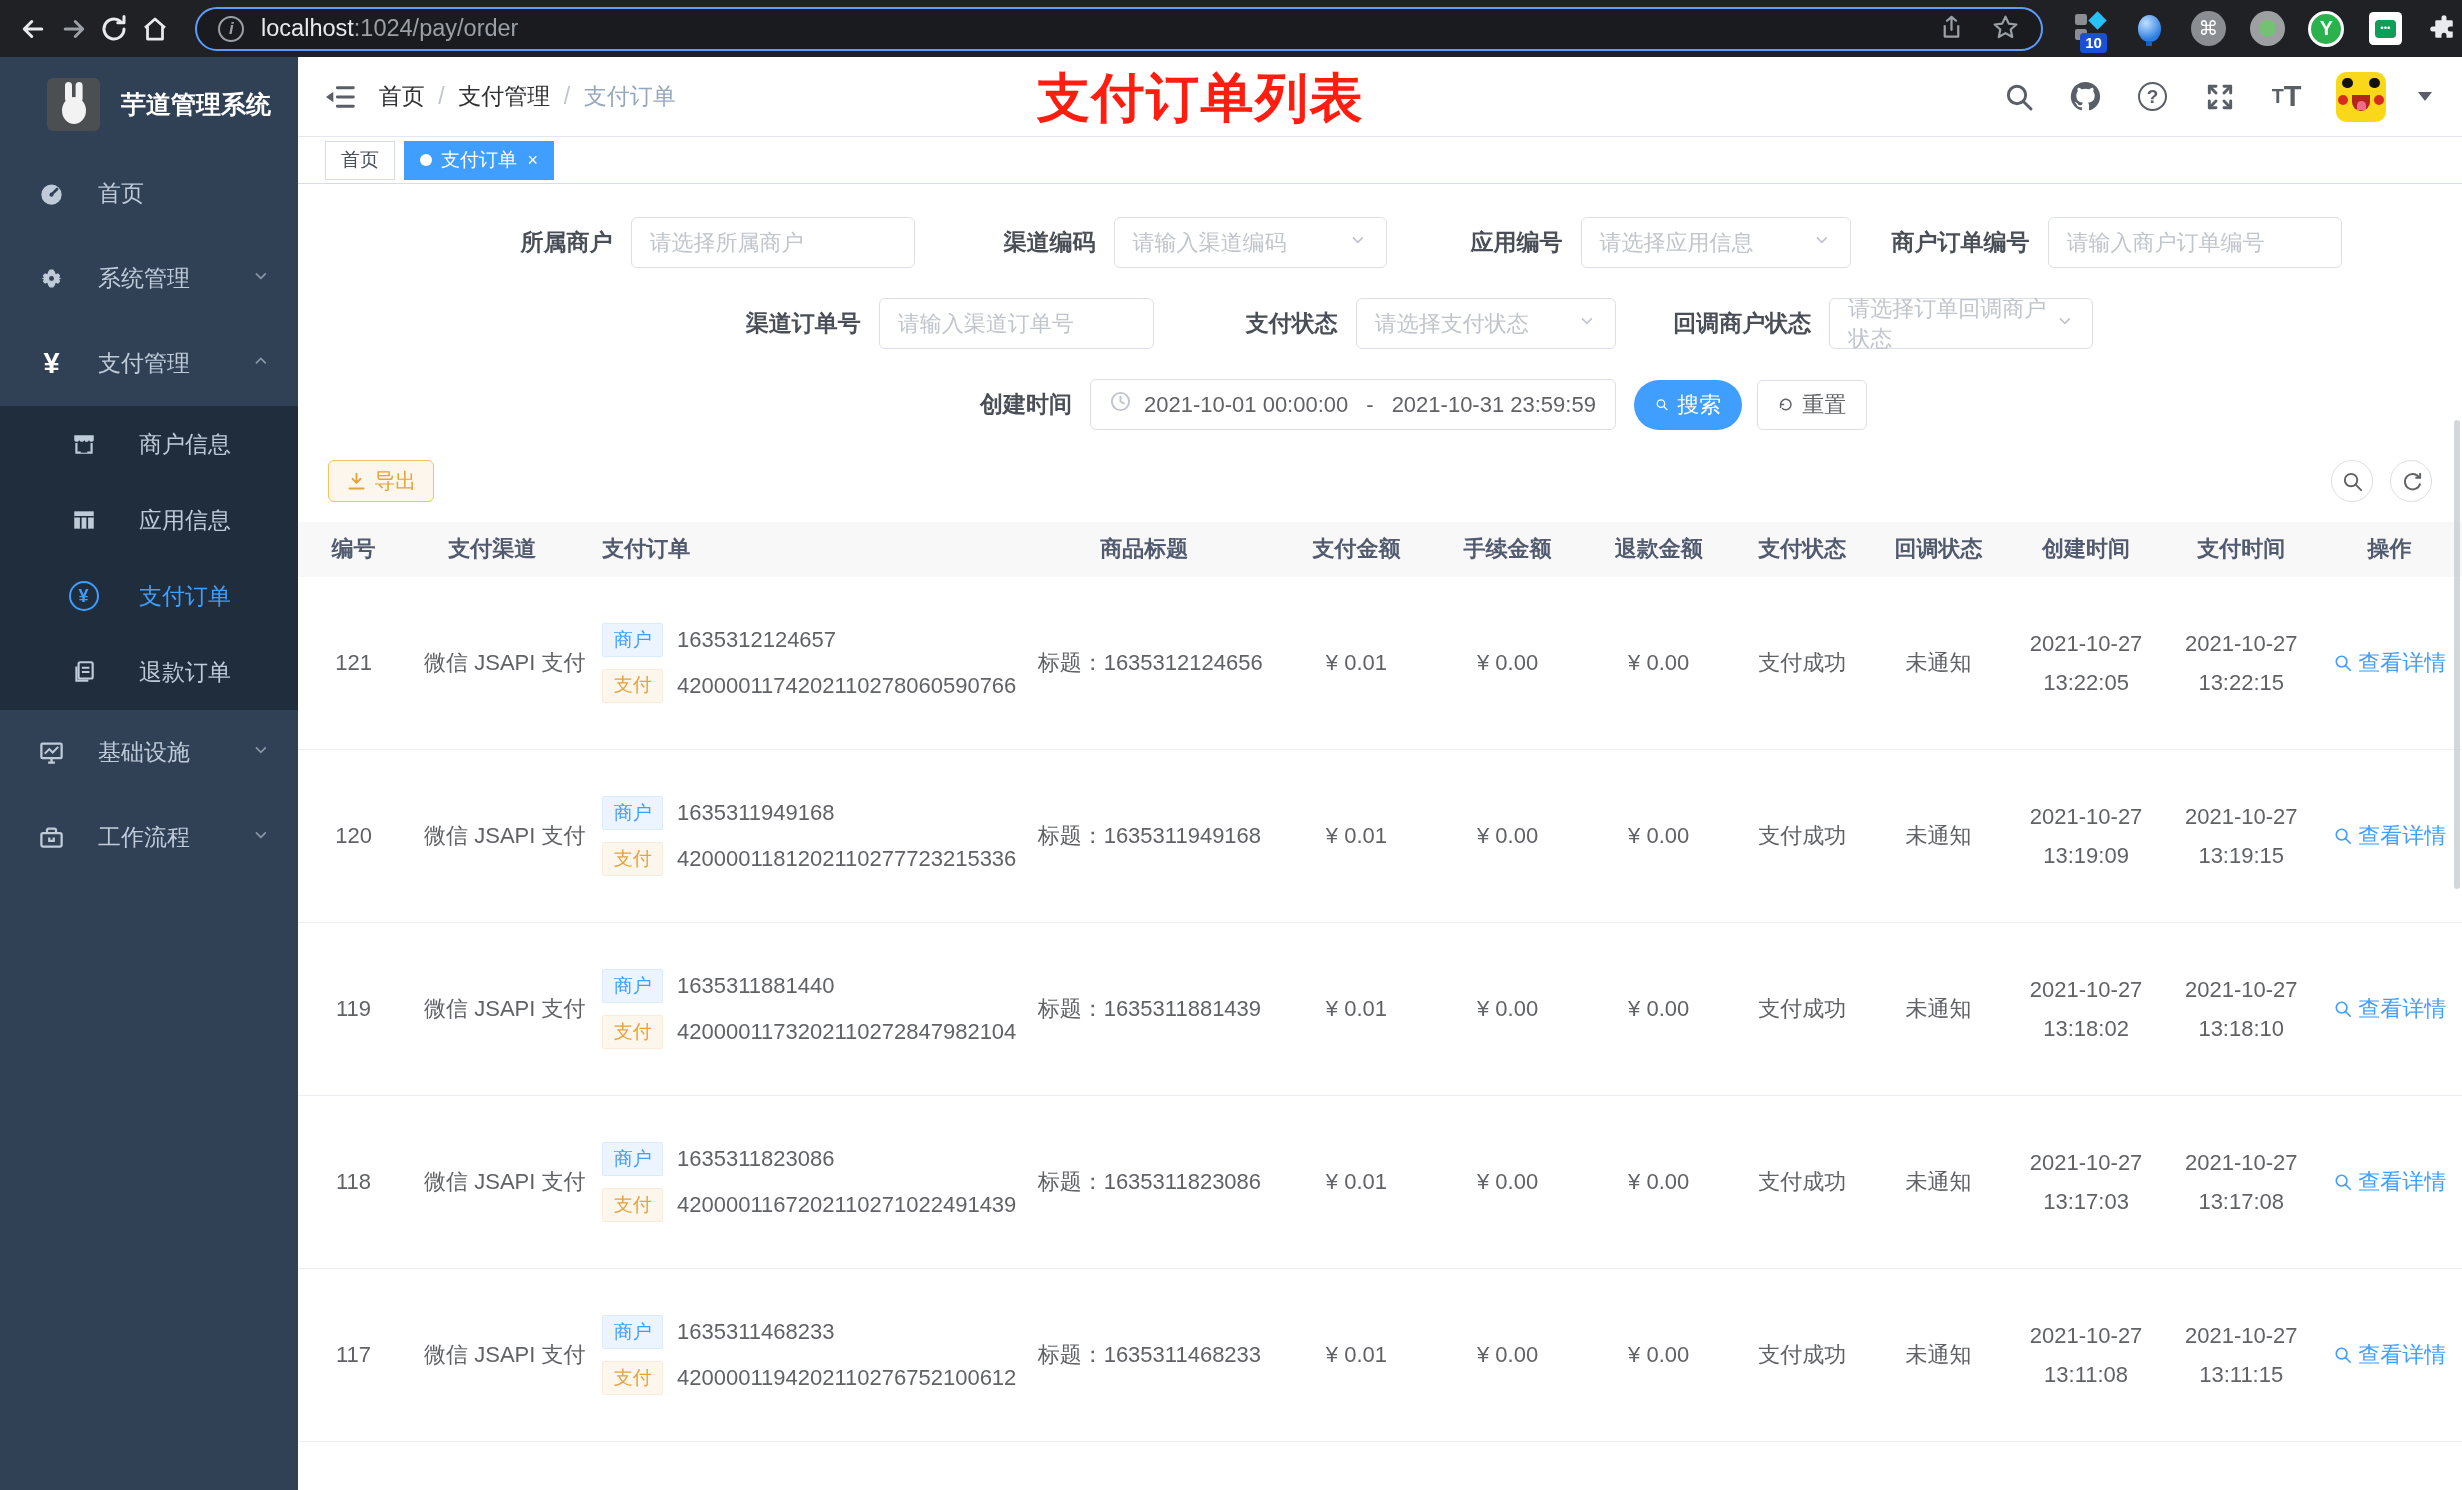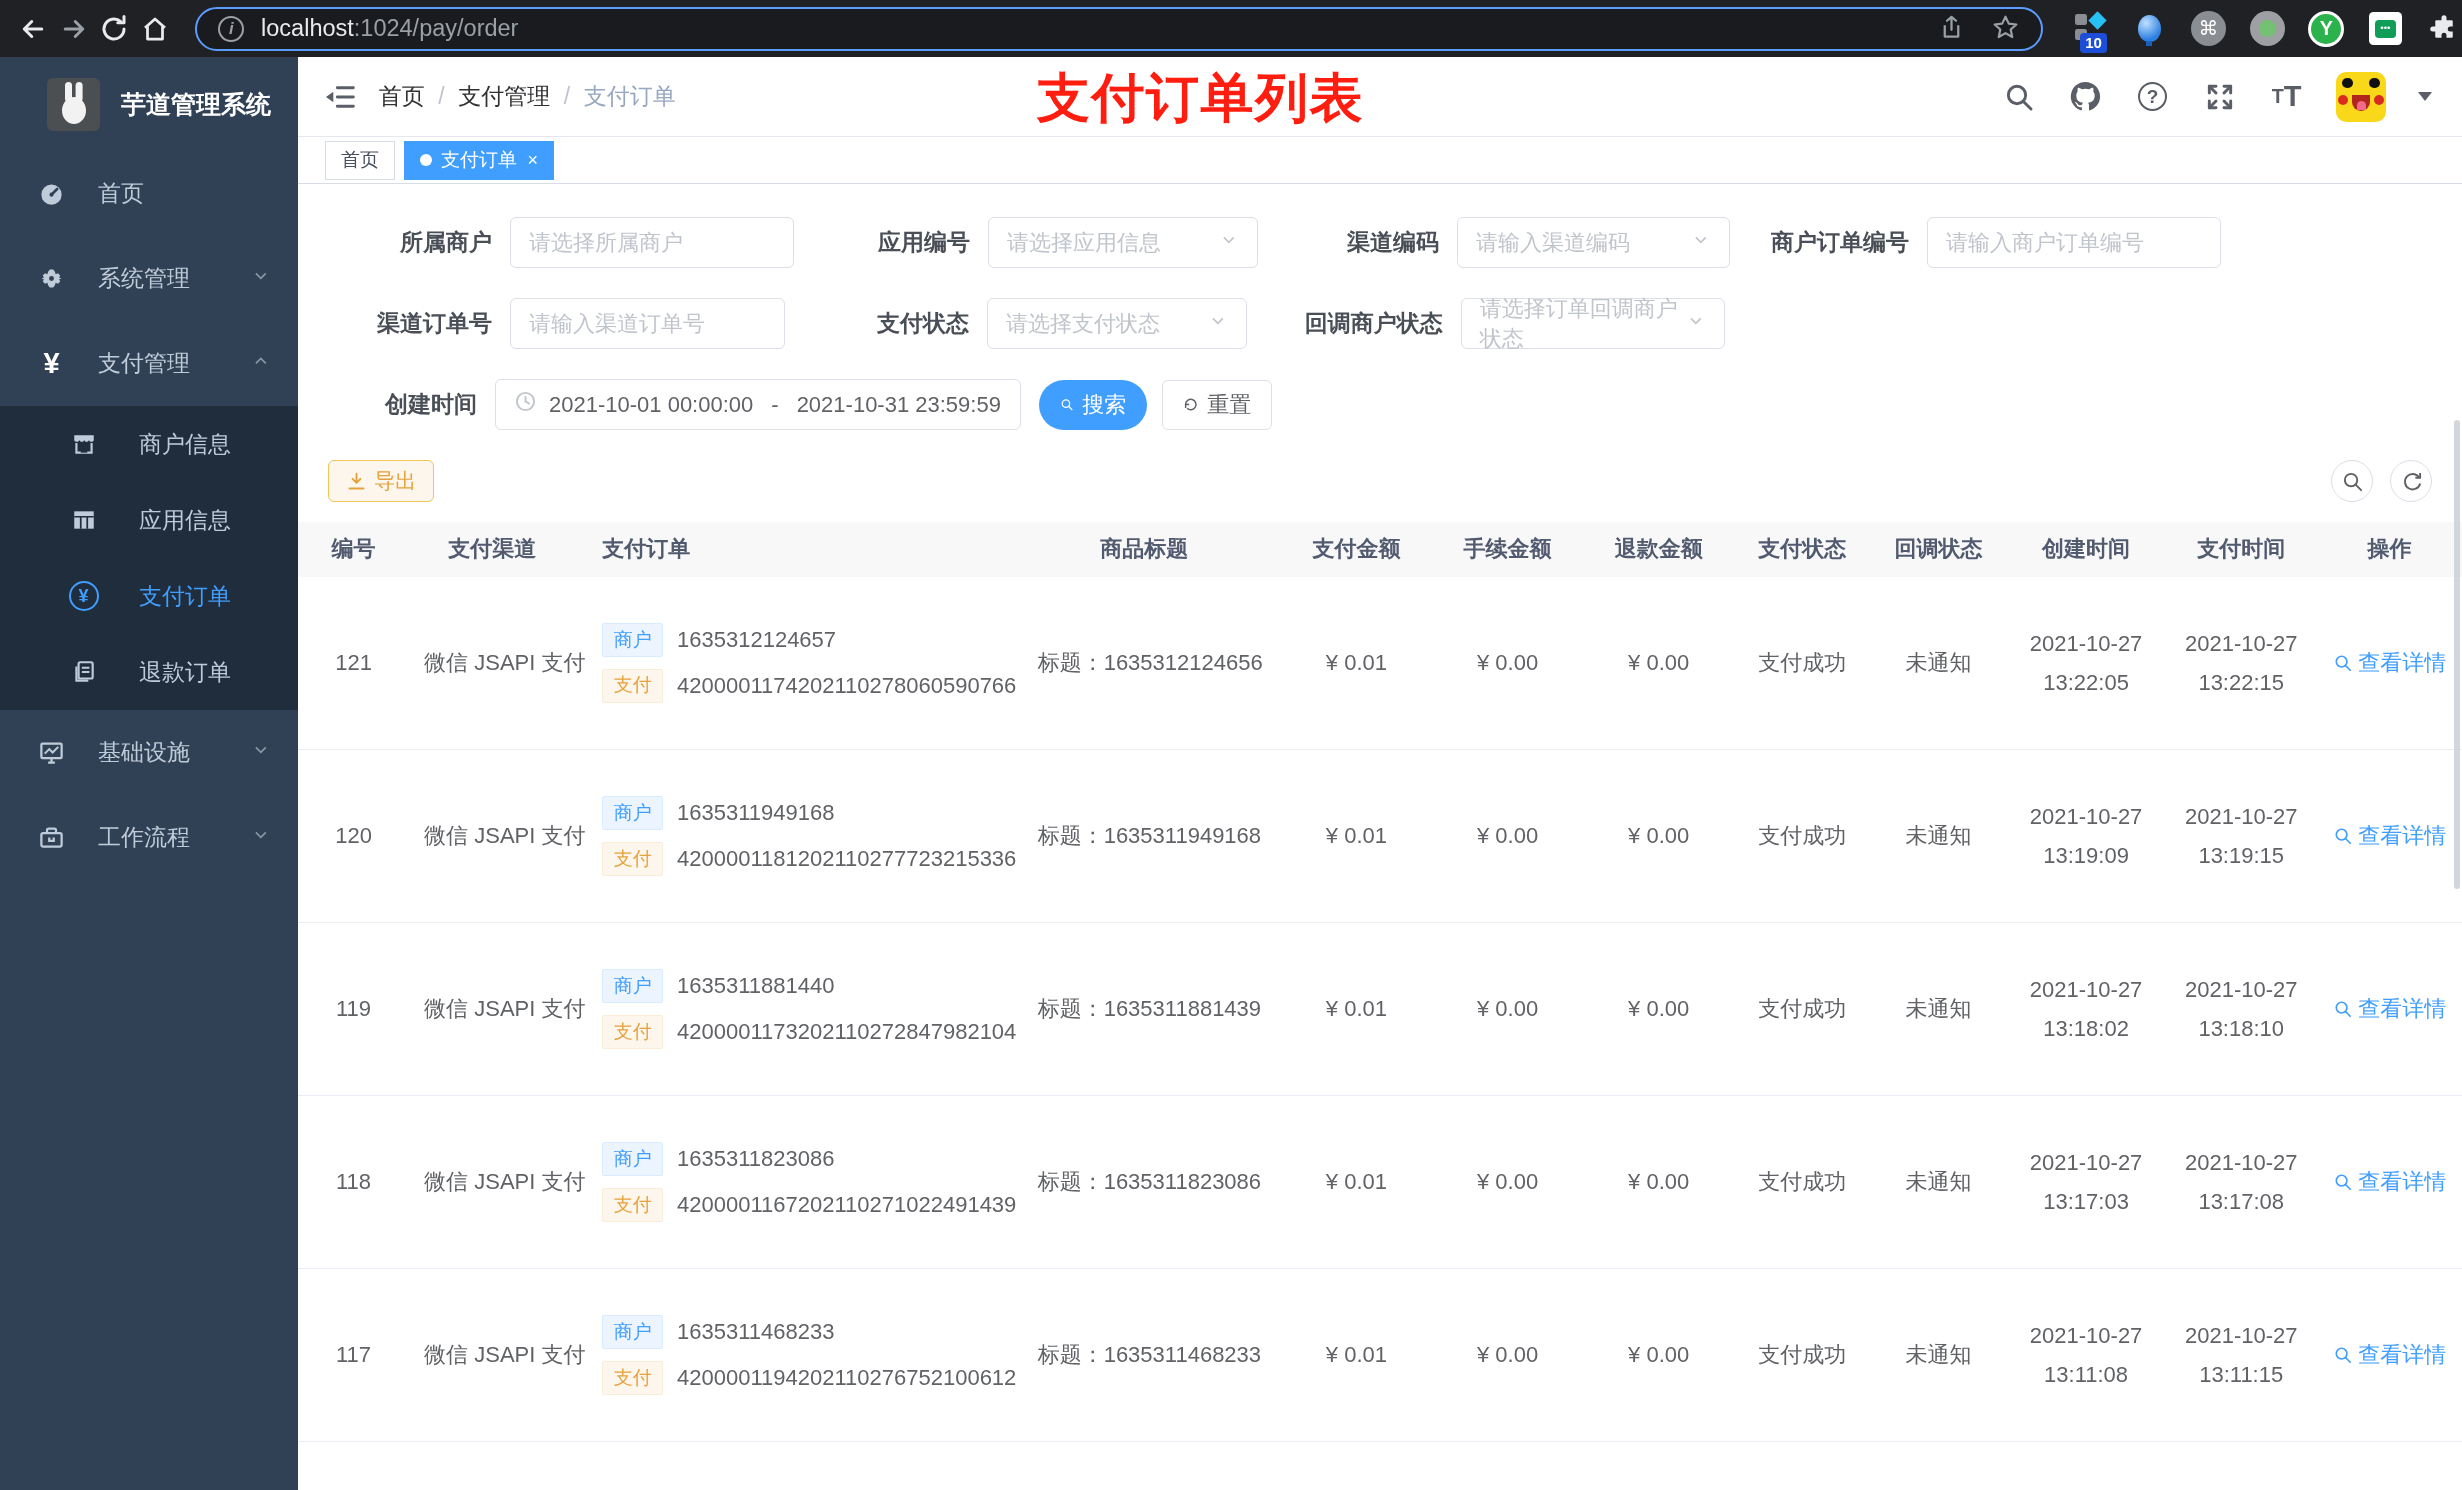--- a/index.html
+++ b/index.html
@@ -82,21 +82,21 @@
   
   .tabsbar { height:47px; border-bottom:0.8px solid #d8dce5; display:flex; align-items:center; padding-left:27px; gap:9px; }
   .tab { height:39px; display:inline-flex; align-items:center; border:0.8px solid #d8dce5; background:#fff;
     color:#495060; font-size:19px; padding:0 15px; cursor:pointer; }
   .tab.active { background:#409eff; border-color:#409eff; color:#fff; }
   .tab .dot { width:12px; height:12px; border-radius:50%; background:#fff; margin-right:9px; }
   .tab .x { margin-left:10.6px; font-size:18px; }
 
   
   .filters { padding-top:33px; }
-  .frow { display:flex; align-items:center; margin-bottom:30px; }
+  .frow { display:flex; align-items:center; margin-bottom:30px;justify-content:center; }
   .fitem { display:flex; align-items:center; }
   .flabel { font-size:23px; color:#4a4f57; font-weight:700; text-align:right; padding-right:18px; white-space:nowrap; }
   .ctrl { height:51px; border:1.5px solid #dcdfe6; border-radius:6px; background:#fff; display:flex; align-items:center;
     padding:0 18px; font-size:22px; color:#c0c4cc; position:relative; }
   input.ctrl { outline:none; color:#0f172a; }
   input.ctrl::placeholder { color:#c0c4cc; }
   .ctrl .chevd { margin-left:auto; color:#c0c4cc; }
   .date-ctrl { color:#606266; gap:12px; }
   .date-ctrl .dash { color:#606266; padding:0 6px; }
   .btn { height:50px; border-radius:6px; font-size:22px; display:inline-flex; align-items:center; justify-content:center;
@@ -379,33 +379,33 @@
         <span class="x">×</span>
       </span>
     </div>
 
     <div class="filters">
       <div class="frow">
         <div class="fitem" style="margin-left:83px;">
           <span class="flabel" style="width:129px;">所属商户</span>
           <input class="ctrl" style="width: 284px;" placeholder="请选择所属商户">
         </div>
-        <div class="fitem" style="margin-left:65px;">
-          <span class="flabel" style="width:129px;">应用编号</span>
-          <div class="ctrl" style="width:270px;">
-            <span>请选择应用信息</span>
+        <div class="fitem" style="margin-left:70px;">
+          <span class="flabel" style="width:129px;">渠道编码</span>
+          <div class="ctrl" style="width:273px;">
+            <span>请输入渠道编码</span>
             <span class="chevd"><svg width="19.7" height="19.7" viewBox="0 0 24 24">
                   <path d="M6 9l6 6 6-6" fill="none" stroke="currentColor" stroke-width="2"></path>
                 </svg></span>
           </div>
         </div>
-        <div class="fitem" style="margin-left:70px;">
-          <span class="flabel" style="width:129px;">渠道编码</span>
-          <div class="ctrl" style="width:273px;">
-            <span>请输入渠道编码</span>
+        <div class="fitem" style="margin-left:65px;">
+          <span class="flabel" style="width:129px;">应用编号</span>
+          <div class="ctrl" style="width:270px;">
+            <span>请选择应用信息</span>
             <span class="chevd"><svg width="19.7" height="19.7" viewBox="0 0 24 24">
                   <path d="M6 9l6 6 6-6" fill="none" stroke="currentColor" stroke-width="2"></path>
                 </svg></span>
           </div>
         </div>
         <div class="fitem" style="margin-left:0px;">
           <span class="flabel" style="width:197px;">商户订单编号</span>
           <input class="ctrl" style="width: 294px;" placeholder="请输入商户订单编号">
         </div>
       </div>

